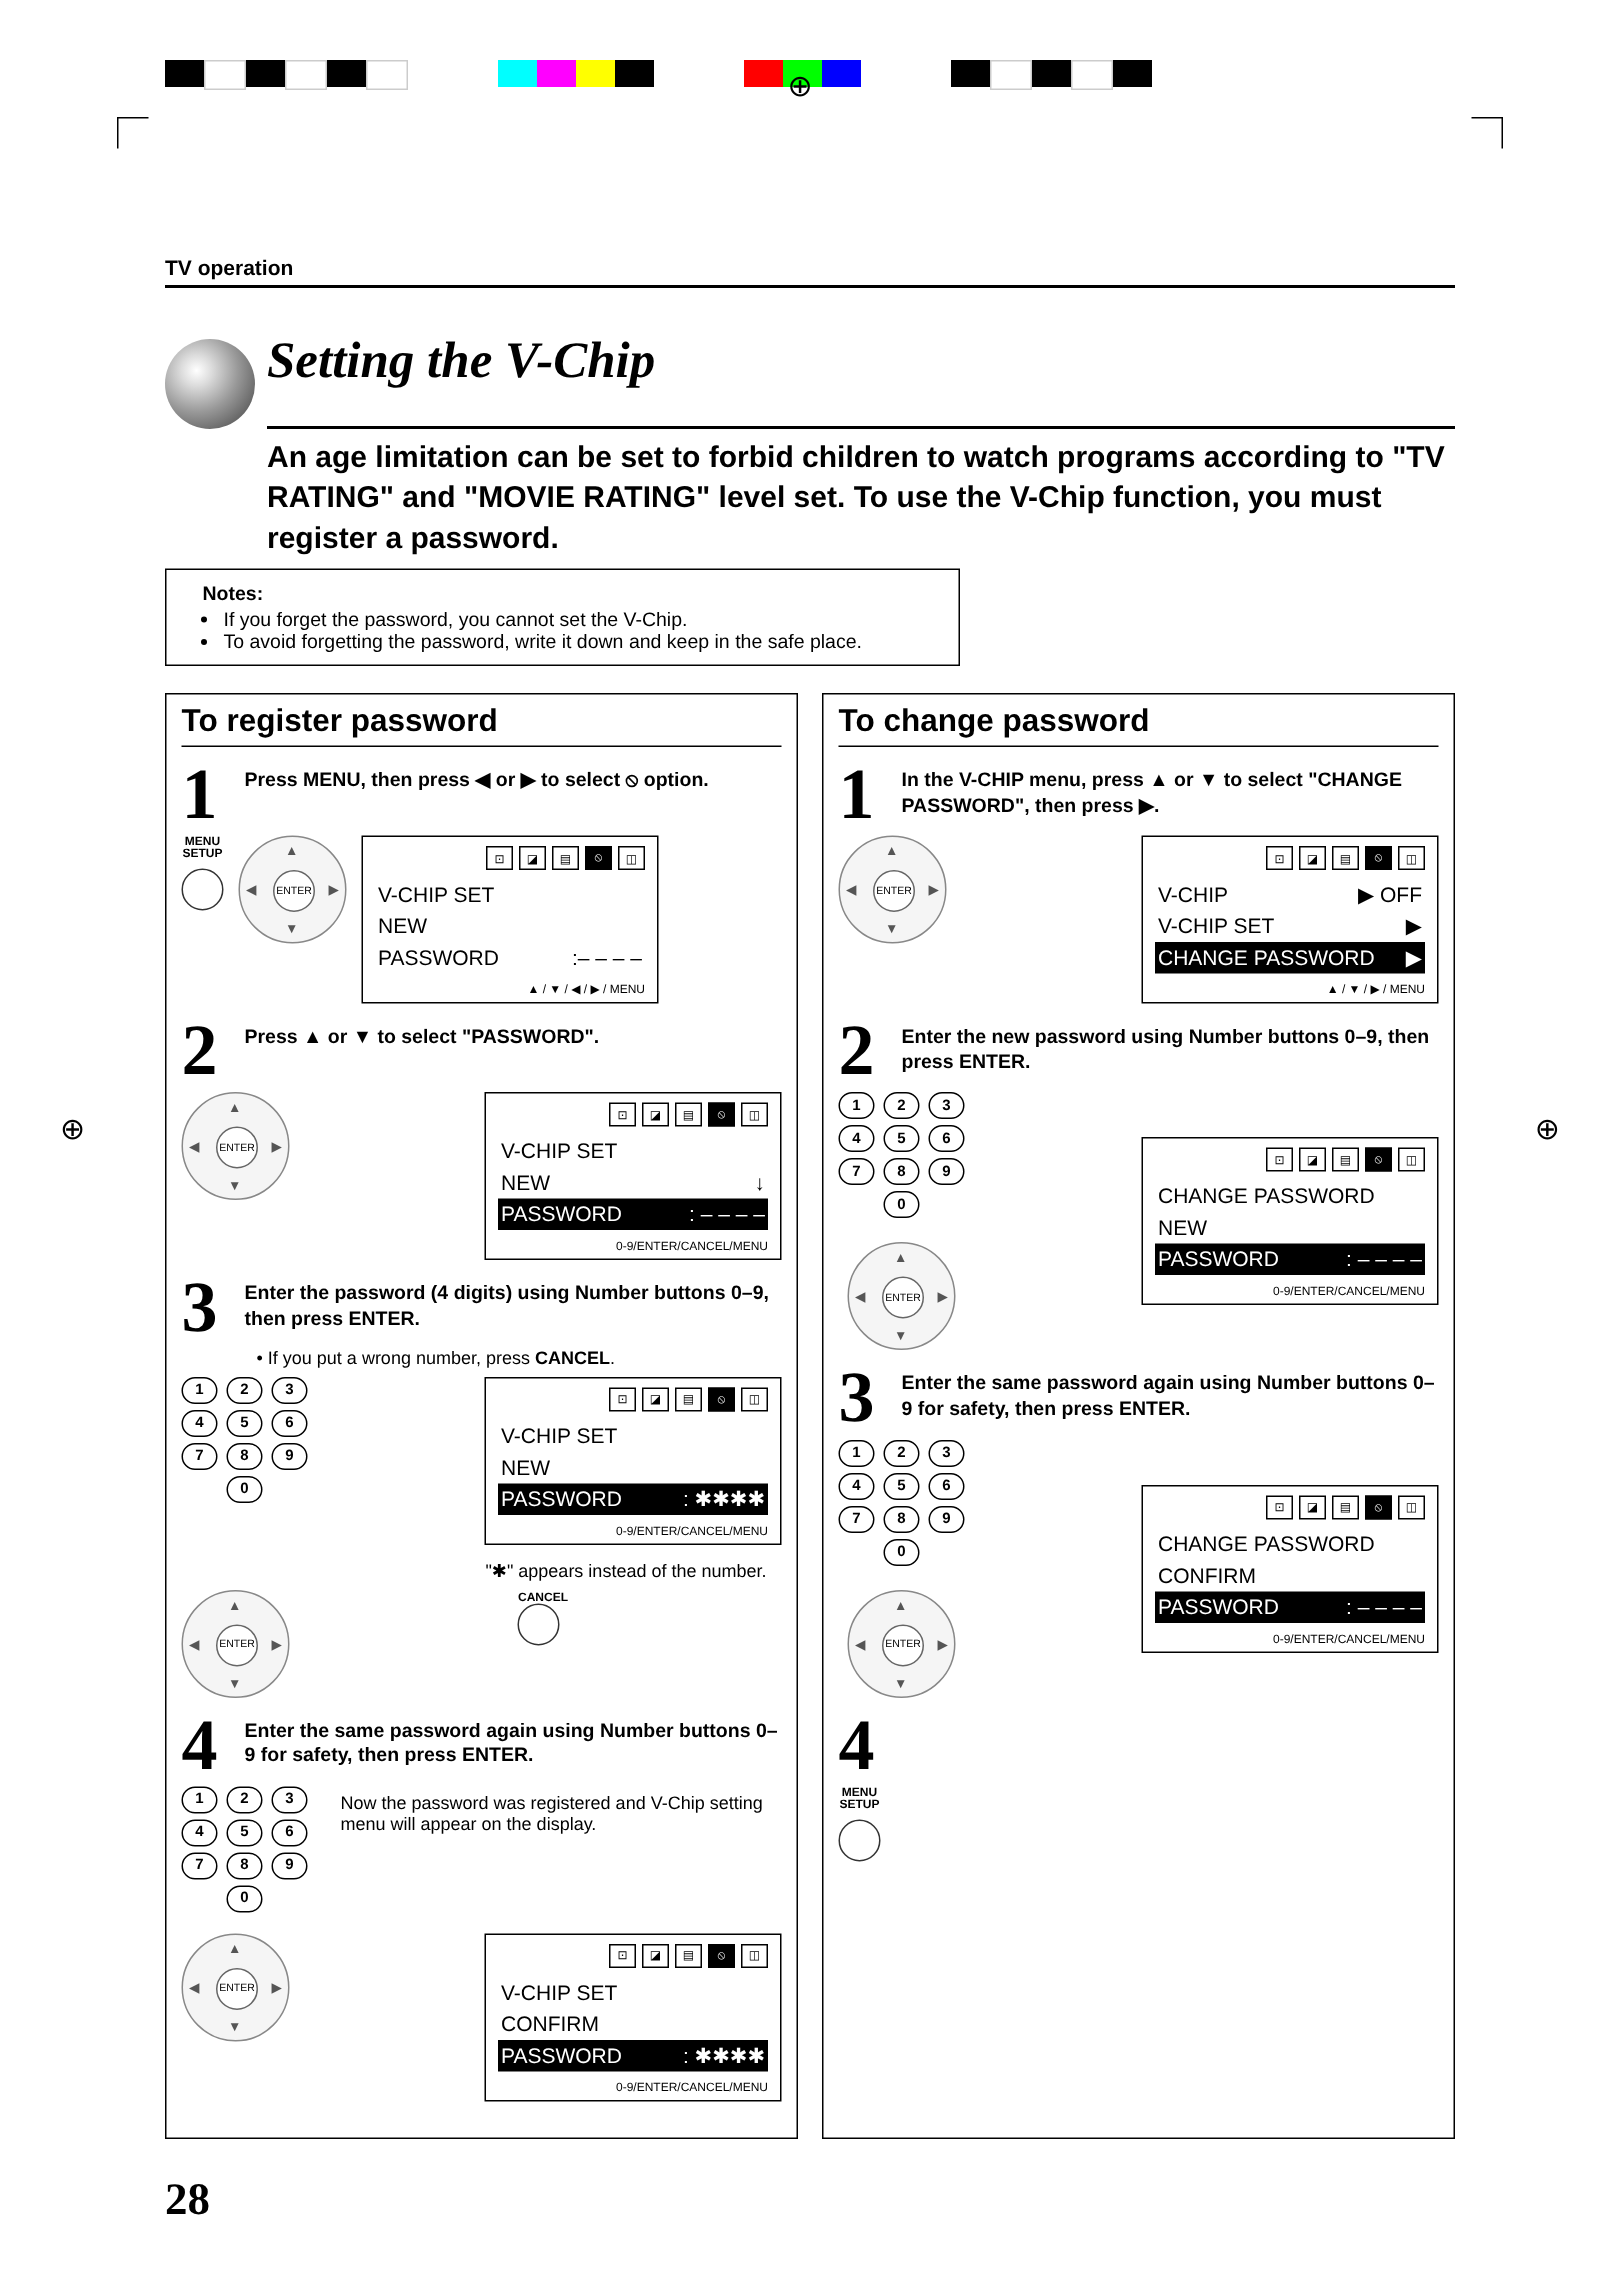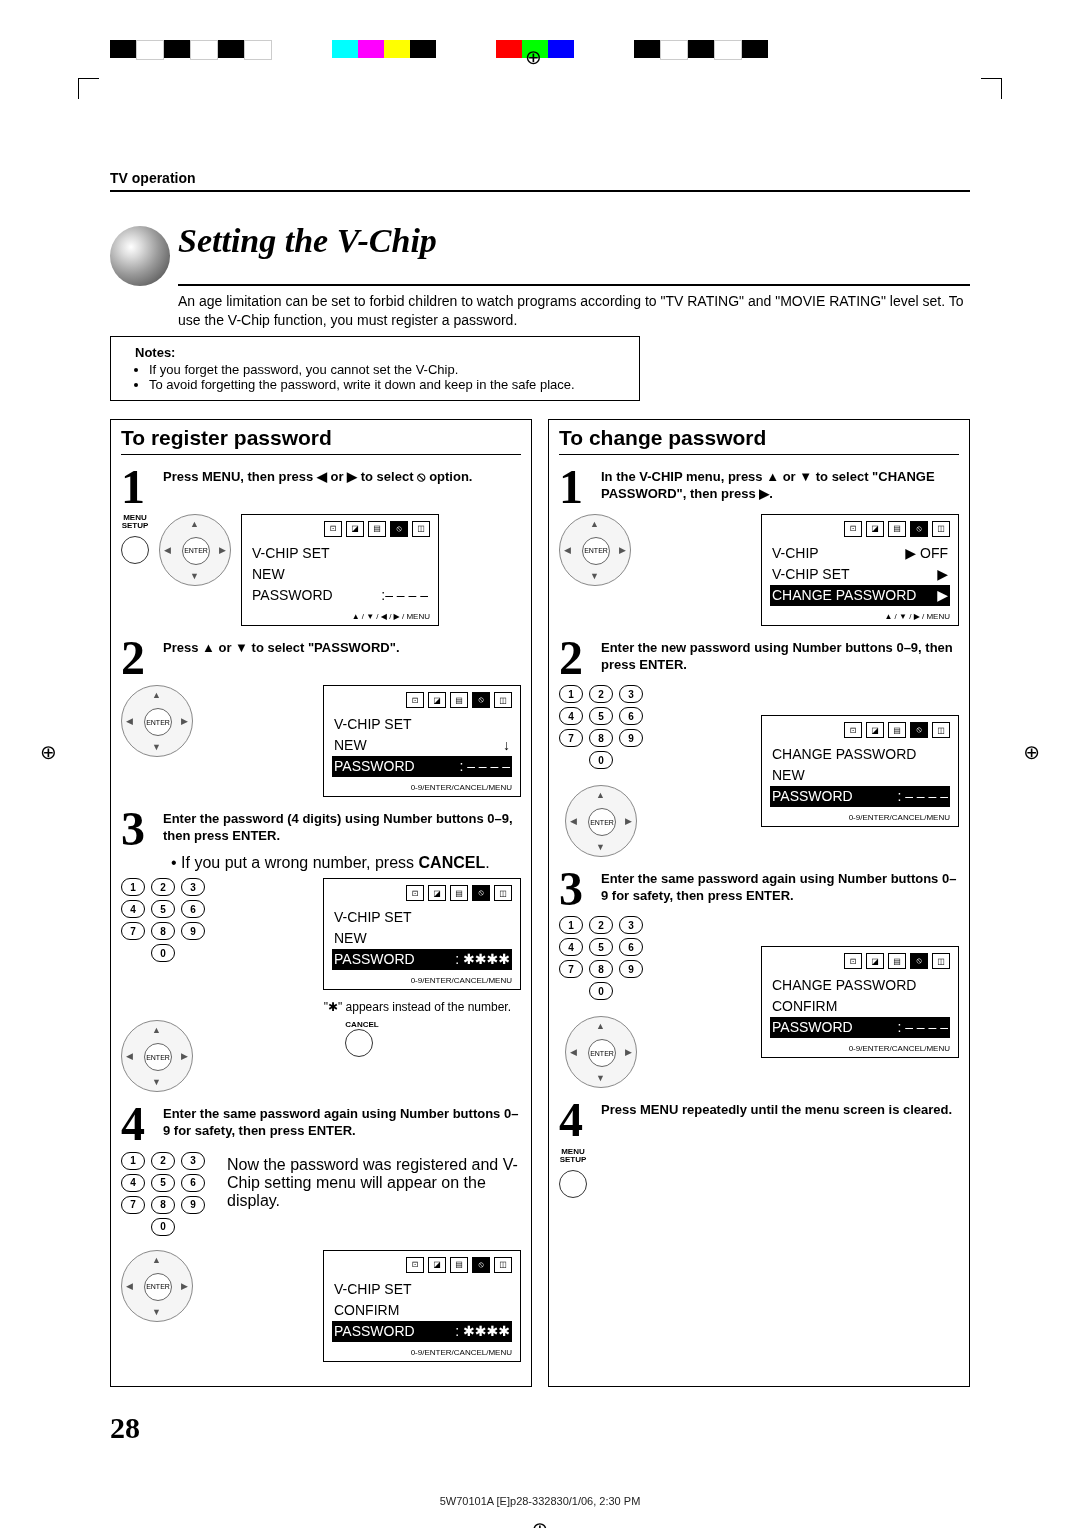--- a/index.html
+++ b/index.html
@@ -54,23 +54,24 @@
   .main-title {
     font-family: "Times New Roman", serif;
     font-style: italic;
     font-weight: bold;
     font-size: 34px;
     border-bottom: 2px solid #000;
     flex: 1;
     padding-bottom: 4px;
   }
   .intro {
-    font-size: 14px;
+    font-size: 20px;
     margin: 6px 0 6px 68px;
     line-height: 1.35;
+    font-weight: bold;
   }
   .notes-box {
     border: 1px solid #000;
     margin: 6px 0 18px 0;
     padding: 8px 24px;
     font-size: 13px;
     max-width: 480px;
   }
   .notes-box .nb-title { font-weight: bold; }
   .notes-box ul { margin: 2px 0 0 14px; padding: 0; }
@@ -91,21 +92,21 @@
   }
   .step-num {
     font-family: "Times New Roman", serif;
     font-weight: bold;
     font-size: 48px;
     line-height: 0.9;
     width: 42px;
     flex-shrink: 0;
   }
   .step-body { flex: 1; font-size: 13px; font-weight: bold; padding-top: 4px; line-height:1.3;}
-  .step-extra { font-size: 16px; font-weight: normal; margin-left: 50px; margin-top:4px;}
+  .step-extra { font-size: 12px; font-weight: normal; margin-left: 50px; margin-top:4px;}
 
   .illus-row { display:flex; gap:10px; margin: 6px 0 10px 0; align-items:flex-start;}
 
   
   .nav-pad {
     width: 70px; height: 70px; border:1px solid #888; border-radius:50%;
     position:relative; flex-shrink:0;
     background:#f5f5f5;
   }
   .nav-pad .center {
@@ -585,21 +586,20 @@
                 <span>PASSWORD</span>
                 <span>: – – – –</span>
               </div>
           </div>
           <div class="osd-foot">0-9/ENTER/CANCEL/MENU</div>
         </div>
       </div>
 
       <div class="step">
           <div class="step-num">4</div>
-        <div class="step-body">Press MENU repeatedly until the menu screen is cleared.</div>
         </div>
       <div class="illus-row">
         <div class="left-stack">
           <div class="menu-label"><span>MENU</span><br><span>SETUP</span></div>
           <div class="btn-circle"></div>
         </div>
       </div>
     </div>
   </div>
 

